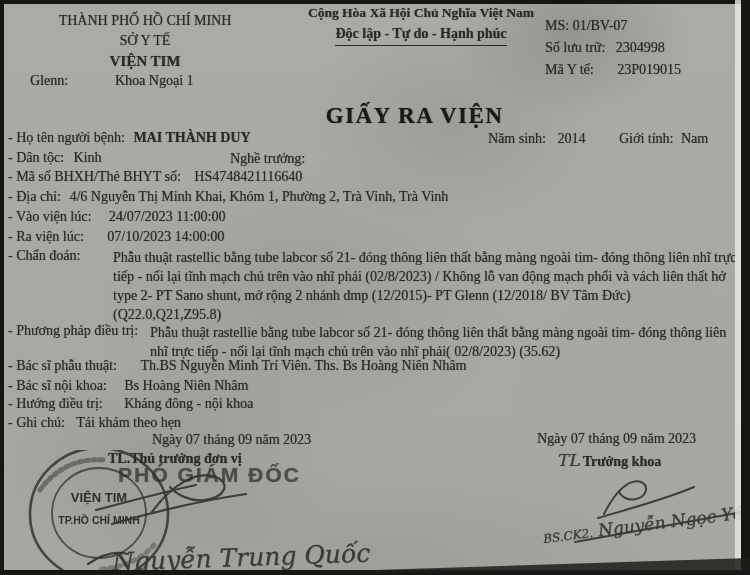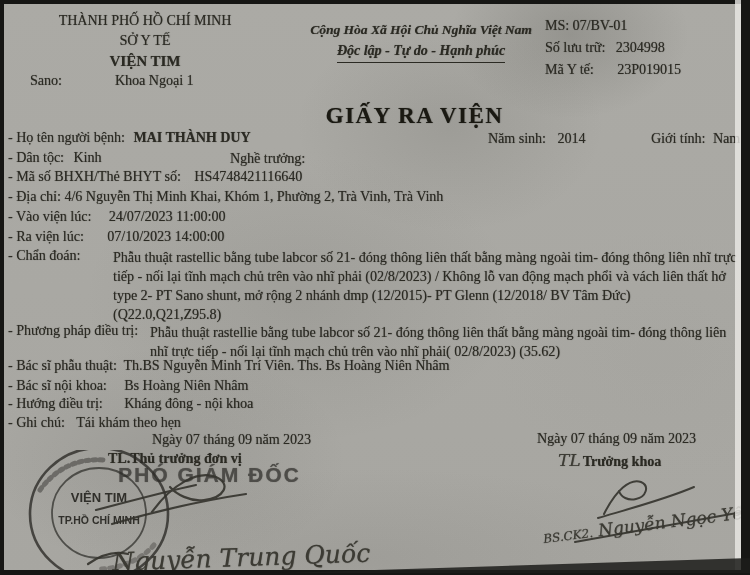--- a/index.html
+++ b/index.html
@@ -14,111 +14,111 @@
       radial-gradient(ellipse 240px 180px at 88% 62%, rgba(160,159,154,.25), transparent 70%),
       radial-gradient(ellipse 420px 120px at 50% 97%, rgba(120,119,114,.18), transparent 75%),
       linear-gradient(#abaaa5,#a7a6a1);
   }
   .txt{position:absolute;font-size:14px;white-space:nowrap;
        text-shadow:0.3px 0.3px 0.8px rgba(25,25,20,.55);}
   .b{font-weight:bold;}
   .wrap{white-space:normal;line-height:19px;}
   .center{text-align:center;}
   .hdr-left{left:26px;top:11px;width:238px;line-height:20px;}
-  .hdr-center{left:276px;top:19px;width:290px;line-height:21px;font-style:italic;}
+  .hdr-center{left:276px;top:2px;width:290px;line-height:21px;}
   .hdr-right{left:545px;top:15px;line-height:22px;}
   .underl{display:inline-block;border-bottom:1.6px solid #2b2a23;padding-bottom:1px;}
   .title{left:0;top:103px;width:741px;font-size:23px;font-weight:bold;
          letter-spacing:1.5px;color:#1a1912;text-shadow:0.4px 0.4px 1px rgba(15,15,10,.6);margin-left:44px;}
   .stamp-caps{font-family:"Liberation Sans",sans-serif;font-weight:bold;
               color:rgba(75,74,70,.85);letter-spacing:2px;}
   .script{font-family:"DejaVu Serif",serif;font-style:italic;color:#3c3b34;}
   .edge{position:absolute;background:#161614;}
   svg{position:absolute;pointer-events:none;}
 </style>
 </head>
 <body>
 
 <div class="paper">
 
   <div class="txt hdr-left center">
     <div>THÀNH PHỐ HỒ CHÍ MINH</div>
     <div>SỞ Y TẾ</div>
     <div class="b" style="font-size:15px">VIỆN TIM</div>
   </div>
-  <div class="txt" style="left:30px;top:73px">Sano:</div>
+  <div class="txt" style="left:30px;top:73px">Glenn:</div>
   <div class="txt" style="left:115px;top:73px">Khoa Ngoại 1</div>
 
   <div class="txt hdr-center center">
     <div class="b" style="font-size:13.5px">Cộng Hòa Xã Hội Chủ Nghĩa Việt Nam</div>
     <div><span class="b underl">Độc lập - Tự do - Hạnh phúc</span></div>
   </div>
 
   <div class="txt hdr-right">
-    <div>MS: 07/BV-01</div>
+    <div>MS: 01/BV-07</div>
     <div>
       <span>Số lưu trữ:</span>
       <span style="margin-left:7px">2304998</span>
     </div>
     <div>
       <span>Mã Y tế:</span>
       <span style="margin-left:20px">23P019015</span>
     </div>
   </div>
 
   <div class="txt title center">GIẤY RA VIỆN</div>
 
   <div class="txt" style="left:8px;top:130px">
     <span>- Họ tên người bệnh:</span>
     <span class="b" style="margin-left:5px">MAI THÀNH DUY</span>
   </div>
   <div class="txt" style="left:488px;top:131px">
     <span>Năm sinh:</span>
     <span style="margin-left:8px">2014</span>
   </div>
-  <div class="txt" style="left:651px;top:131px">
+  <div class="txt" style="left:619px;top:131px">
     <span>Giới tính:</span>
     <span style="margin-left:4px">Nam</span>
   </div>
 
   <div class="txt" style="left:8px;top:150px">
     <span>- Dân tộc:</span>
     <span style="margin-left:6px">Kinh</span>
   </div>
   <div class="txt" style="left:230px;top:151px">Nghề trưởng:</div>
 
   <div class="txt" style="left:8px;top:169px">
     <span>- Mã số BHXH/Thẻ BHYT số:</span>
     <span style="margin-left:10px">HS4748421116640</span>
   </div>
 
   <div class="txt" style="left:8px;top:189px">
     <span>- Địa chỉ:</span>
-    <span style="">4/6 Nguyễn Thị Minh Khai, Khóm 1, Phường 2, Trà Vinh, Trà Vinh</span>
+    <span style="margin-left:5px">4/6 Nguyễn Thị Minh Khai, Khóm 1, Phường 2, Trà Vinh, Trà Vinh</span>
   </div>
 
   <div class="txt" style="left:8px;top:209px">
     <span>- Vào viện lúc:</span>
     <span style="margin-left:14px">24/07/2023 11:00:00</span>
   </div>
 
   <div class="txt" style="left:8px;top:229px">
     <span>- Ra viện lúc:</span>
     <span style="margin-left:20px">07/10/2023 14:00:00</span>
   </div>
 
   <div class="txt" style="left:8px;top:248px">- Chẩn đoán:</div>
   <div class="txt wrap" style="left:113px;top:248px;width:624px">Phẫu thuật rastellic bằng tube labcor số 21- đóng thông liên thất bằng màng ngoài tim- đóng thông liên nhĩ trực tiếp - nối lại tĩnh mạch chủ trên vào nhĩ phải (02/8/2023) / Không lỗ van động mạch phổi và vách liên thất hở type 2- PT Sano shunt, mở rộng 2 nhánh dmp (12/2015)- PT Glenn (12/2018/ BV Tâm Đức) (Q22.0,Q21,Z95.8)</div>
 
   <div class="txt" style="left:8px;top:323px">- Phương pháp điều trị:</div>
   <div class="txt wrap" style="left:150px;top:323px;width:588px">Phẫu thuật rastellie bằng tube labcor số 21- đóng thông liên thất bằng màng ngoài tim- đóng thông liên nhĩ trực tiếp - nối lại tĩnh mạch chủ trên vào nhĩ phải( 02/8/2023) (35.62)</div>
 
   <div class="txt" style="left:8px;top:358px">
     <span>- Bác sĩ phẫu thuật:</span>
-    <span style="margin-left:3px">Th.BS Nguyễn Minh Trí Viên. Ths. Bs Hoàng Niên Nhâm</span>
+    <span style="margin-left:20px">Th.BS Nguyễn Minh Trí Viên. Ths. Bs Hoàng Niên Nhâm</span>
   </div>
   <div class="txt" style="left:8px;top:378px">
     <span>- Bác sĩ nội khoa:</span>
     <span style="margin-left:14px">Bs Hoàng Niên Nhâm</span>
   </div>
   <div class="txt" style="left:8px;top:396px">
     <span>- Hướng điều trị:</span>
     <span style="margin-left:18px">Kháng đông - nội khoa</span>
   </div>
   <div class="txt" style="left:8px;top:415px">

